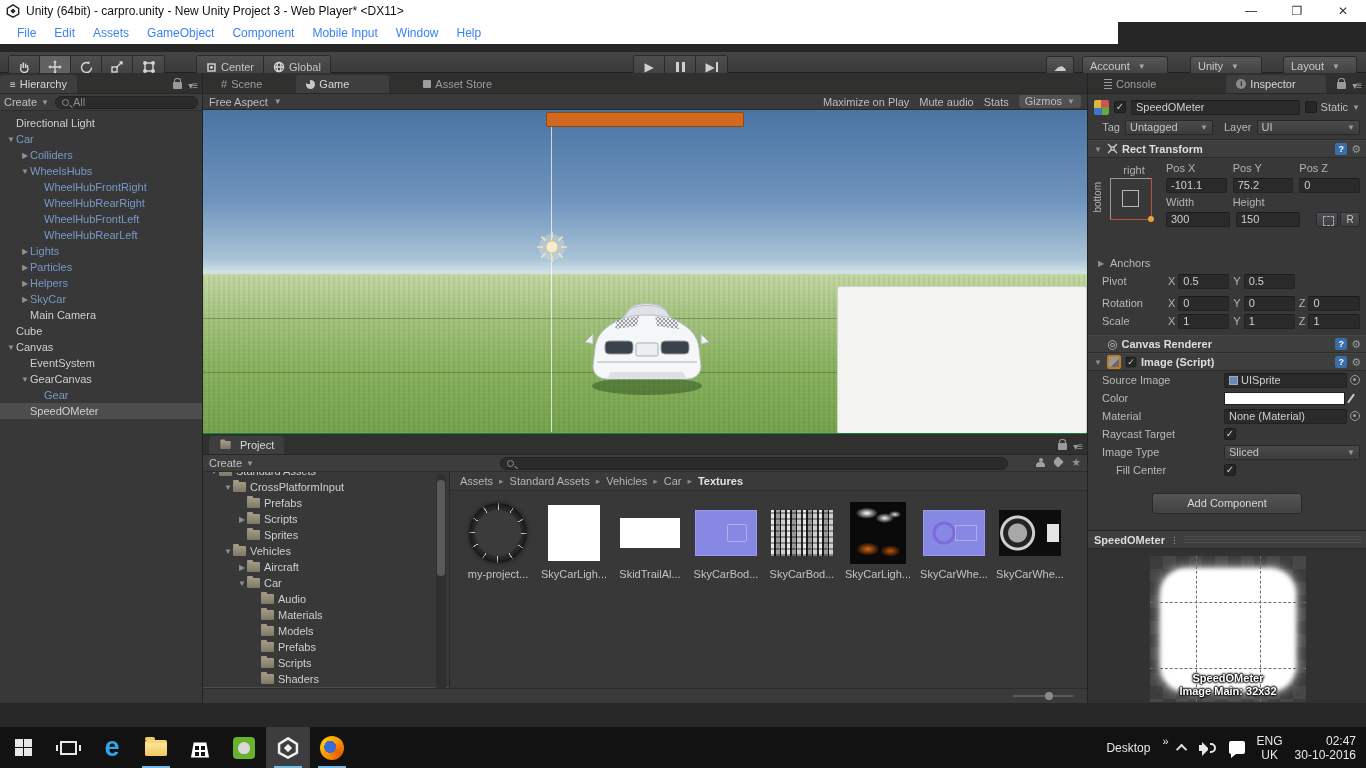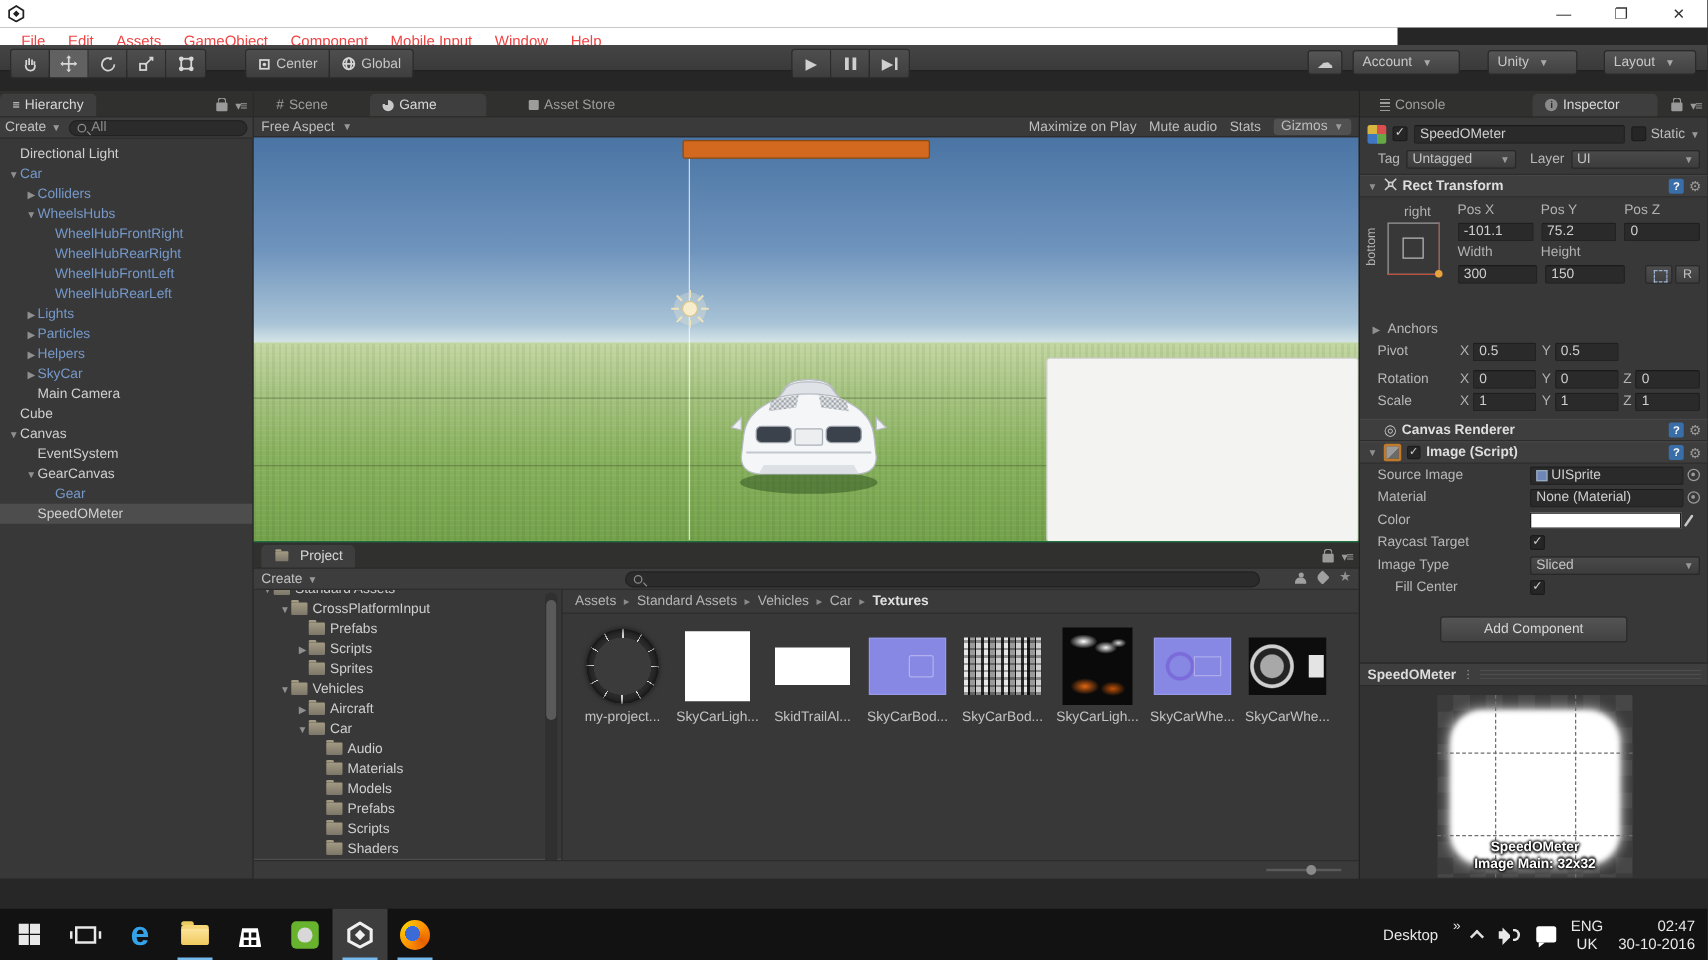--- a/index.html
+++ b/index.html
@@ -7,25 +7,25 @@
     font-family:"Liberation Sans","DejaVu Sans",sans-serif; }
   .app { position:relative; width:1366px; height:768px; font-size:11px; color:#b8b8b8; }
 
   
   .titlebar { position:absolute; left:0; top:0; width:1366px; height:22px; background:#ffffff;
     display:flex; align-items:center; padding-left:6px; color:#111; font-size:12px; }
   .title-text { margin-left:6px; }
   .winbtns { position:absolute; right:0; top:0; height:22px; display:flex; }
   .winbtn { width:46px; height:22px; display:flex; align-items:center; justify-content:center; color:#333; font-size:12px; }
   .menubar { position:absolute; left:0; top:22px; width:1118px; height:22px; background:#ffffff;
-    display:flex; align-items:center; padding-left:8px; color:#ef4444; font-size:12px; }
+    display:flex; align-items:center; padding-left:8px; color:#3b82f6; font-size:12px; }
   .menu-item { padding:0 9px; height:22px; line-height:22px; }
 
   
-  .toolbar { position:absolute; left:0; top:36px; width:1366px; height:21px;
+  .toolbar { position:absolute; left:0; top:52px; width:1366px; height:21px;
     background:linear-gradient(#454545,#3a3a3a); border-bottom:1px solid #202020; }
   .toolgroup { position:absolute; top:3px; display:flex; border:1px solid #2b2b2b; border-radius:3px; overflow:hidden; }
   .toolbtn { width:31px; height:22px; background:linear-gradient(#4e4e4e,#3e3e3e);
     border-right:1px solid #2b2b2b; display:flex; align-items:center; justify-content:center; }
   .toolbtn:last-child { border-right:none; }
   .toolbtn.active { background:#616161; }
   .toolbtn svg { stroke:#d6d6d6; fill:none; stroke-width:1.4; }
   .pivotgroup { left:196px; }
   .pivotbtn { width:auto; padding:0 9px; gap:4px; color:#c6c6c6; font-size:11px; }
   .playgroup { left:633px; }
@@ -282,20 +282,21 @@
 </head>
 <body>
 
 <div class="app">
 
   <div class="titlebar">
     <svg width="14" height="14" viewBox="0 0 16 16">
         <polygon points="8,1 14.5,5 14.5,11.5 8,15 1.5,11.5 1.5,5" fill="none" stroke="#222" stroke-width="1.6"></polygon>
         <polygon points="8,5 11,8 8,11 5,8" fill="#222"></polygon>
       </svg>
+    <span class="title-text">Unity (64bit) - carpro.unity - New Unity Project 3 - Web Player* &lt;DX11&gt;</span>
     <div class="winbtns">
       <div class="winbtn">—</div>
       <div class="winbtn">❐</div>
       <div class="winbtn">✕</div>
     </div>
   </div>
 
   <div class="menubar">
       <div class="menu-item">File</div>
       <div class="menu-item">Edit</div>
@@ -916,31 +917,31 @@
       <span class="rlabel">Source Image</span>
       <span class="val">
         <span class="field" style="flex:1;display:flex;align-items:center;gap:3px;">
           <span class="sprite-mini"></span>
           <span>UISprite</span>
         </span>
         <span class="icn-target"></span>
       </span>
     </div>
     <div class="img-row">
+      <span class="rlabel">Color</span>
+      <span class="val">
+        <span class="colorswatch"></span>
+        <span class="eyedrop"></span>
+      </span>
+    </div>
+    <div class="img-row">
       <span class="rlabel">Material</span>
       <span class="val">
         <span class="field" style="flex:1;">None (Material)</span>
         <span class="icn-target"></span>
-      </span>
-    </div>
-    <div class="img-row">
-      <span class="rlabel">Color</span>
-      <span class="val">
-        <span class="colorswatch"></span>
-        <span class="eyedrop"></span>
       </span>
     </div>
     <div class="img-row">
       <span class="rlabel">Raycast Target</span>
       <span class="chk">✓</span>
     </div>
     <div class="img-row">
       <span class="rlabel">Image Type</span>
       <span class="mini-dd" style="flex:1;justify-content:center;">
           <span>Sliced</span>

